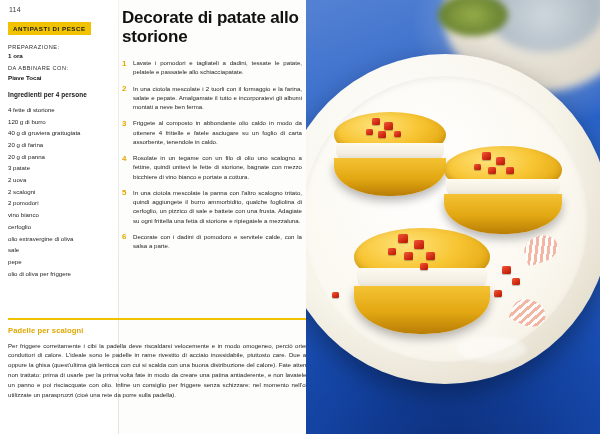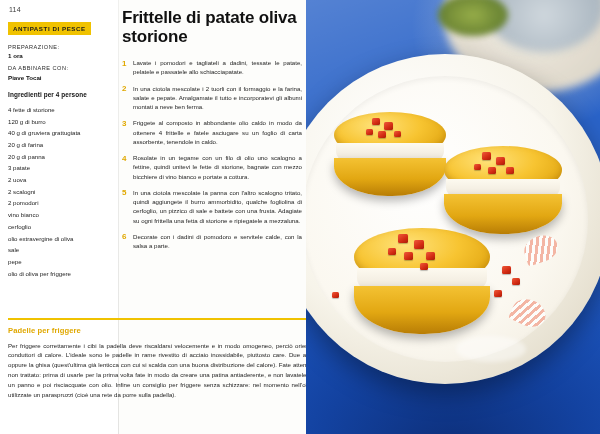--- a/index.html
+++ b/index.html
@@ -320,21 +320,21 @@
       <li>olio extravergine di oliva</li>
       <li>sale</li>
       <li>pepe</li>
       <li>olio di oliva per friggere</li>
     </ul>
   </div>
 
   <div class="edge-fold"></div>
 
   <div class="recipe">
-    <h1 class="recipe-title">Frittelle di patate oliva storione</h1>
+    <h1 class="recipe-title">Decorate di patate allo storione</h1>
     <ol class="steps">
       <li class="step">
         <span class="step-num">1</span>
         <span class="step-text">Lavate i pomodori e tagliateli a dadini, tessate le patate, pelatele e passatele allo schiacciapatate.</span>
       </li>
       <li class="step">
         <span class="step-num">2</span>
         <span class="step-text">In una ciotola mescolate i 2 tuorli con il formaggio e la farina, salate e pepate. Amalgamate il tutto e incorporatevi gli albumi montati a neve ben ferma.</span>
       </li>
       <li class="step">
@@ -351,21 +351,21 @@
       </li>
       <li class="step">
         <span class="step-num">6</span>
         <span class="step-text">Decorate con i dadini di pomodoro e servitele calde, con la salsa a parte.</span>
       </li>
     </ol>
   </div>
 
   <div class="tip-box">
     <div class="tip-rule"></div>
-    <div class="tip-title">Padelle per friggere</div>
+    <div class="tip-title">Padelle per scalogni</div>
     <div class="tip-text">Per friggere correttamente i cibi la padella deve riscaldarsi velocemente e in modo omogeneo, perciò orientatevi verso metalli che siano buoni conduttori di calore. L'ideale sono le padelle in rame rivestito di acciaio inossidabile, piuttosto care. Due alternative sono l'alluminio anodizzato oppure la ghisa (quest'ultima già lenticca con cui si scalda con una buona distribuzione del calore). Fate attenzione se acquistate padelle in acciaio non trattato: prima di usarle per la prima volta fate in modo da creare una patina antiaderente, e non lavatele con acqua ma togliete lo sporco con un panno e poi risciacquate con olio. Infine un consiglio per friggere senza schizzare: nel momento nell'olio bollente i cibi umidi, e soprattutto utilizzate un paraspruzzi (cioè una rete da porre sulla padella).</div>
   </div>
 
   <div class="photo">
     <div class="photo-bg"></div>
     <div class="photo-bg2"></div>
 
     <div class="bowl-top"></div>
     <div class="bowl-top-inner"></div>
     <div class="greens-top"></div>

